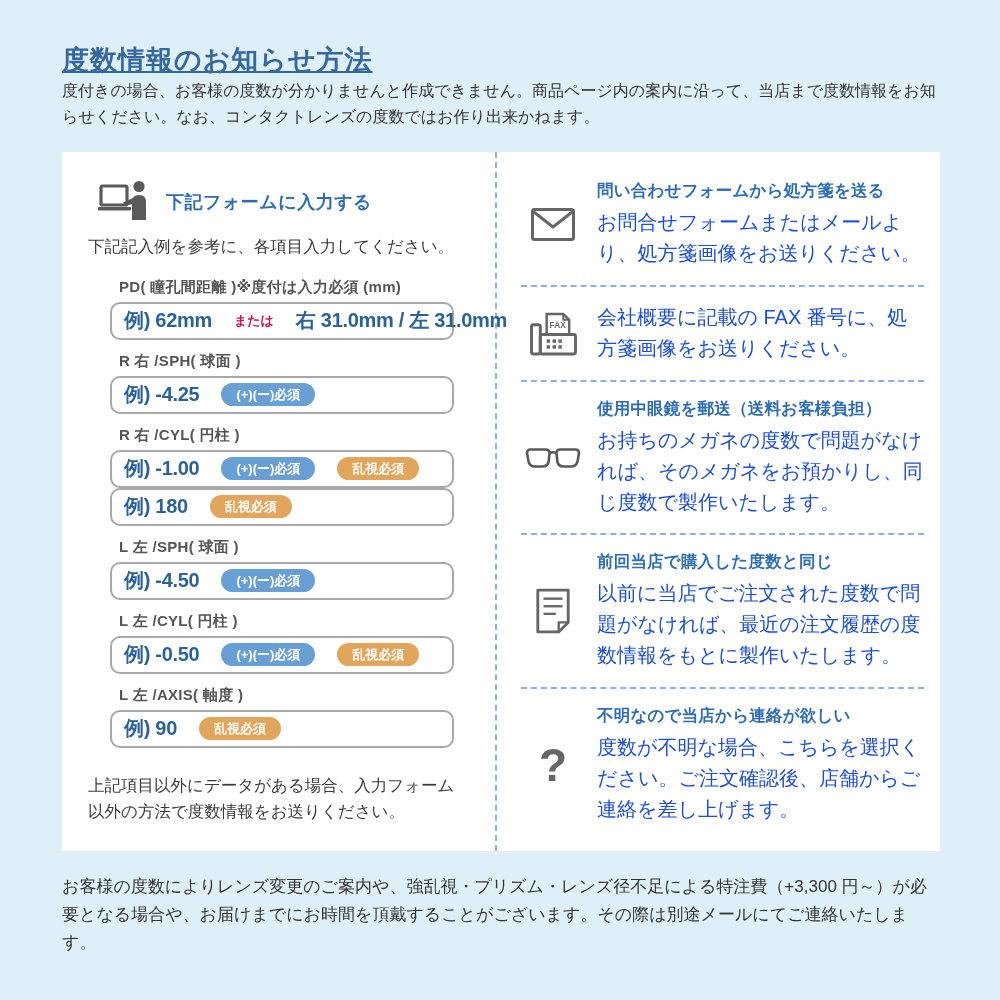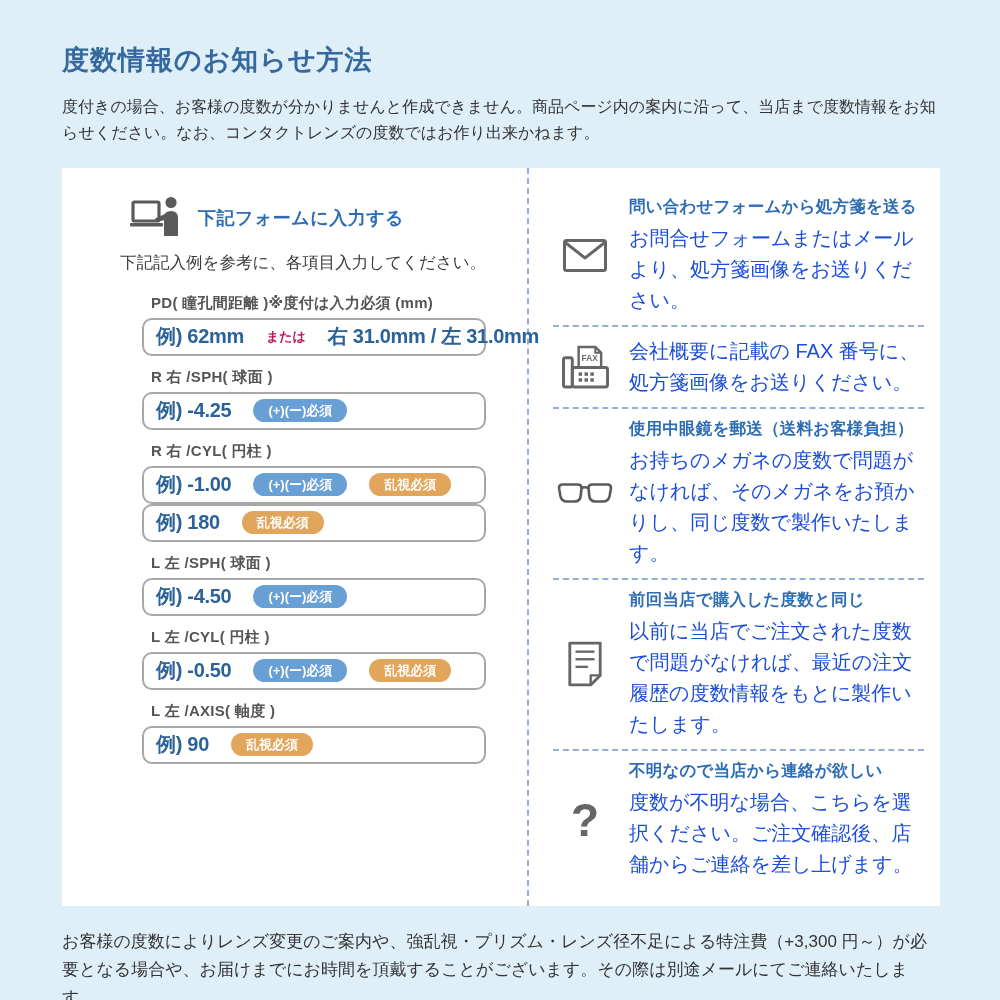--- a/index.html
+++ b/index.html
@@ -9,36 +9,35 @@
     font-family: "Liberation Sans", "DejaVu Sans", sans-serif;
     color: #3a3a3a;
   }
   .container { padding: 42px 60px 0 62px; }
 
   .page-title {
     font-size: 27px;
     font-weight: bold;
     color: #35689e;
     letter-spacing: 1px;
-    margin-bottom: 16px;
+    text-decoration: underline;
   }
   .intro {
     font-size: 16px;
     line-height: 1.62;
     color: #333;
     font-weight: 500;
     margin-bottom: 22px;
     width: 880px;
   }
 
   .panel {
     background: #ffffff;
     width: 878px;
     display: flex;
-    padding-left: 32px;
   }
 
   
   .col-left {
     width: 435px;
     flex: none;
     border-right: 2px dashed #92afd7;
     padding: 28px 40px 26px 26px;
   }
   .form-header {
@@ -237,20 +236,21 @@
         </div>
 
         <div class="field-label">L 左 /AXIS( 軸度 )</div>
         <div class="field-box">
           <span class="ex">例) 90</span>
           <span class="pill orange">乱視必須</span>
         </div>
 
       </div>
 
+      <div class="form-note">上記項目以外にデータがある場合、入力フォーム以外の方法で度数情報をお送りください。</div>
     </div>
 
     <div class="col-right">
 
       <div class="method">
         <div class="method-icon">
           <svg width="44" height="33" viewBox="0 0 44 33">
             <rect x="1.5" y="1.5" width="41" height="30" rx="2" fill="none" stroke="#666" stroke-width="3"></rect>
             <path d="M3.5 4.5 L22 19 L40.5 4.5" fill="none" stroke="#666" stroke-width="3" stroke-linecap="round" stroke-linejoin="round"></path>
           </svg>

